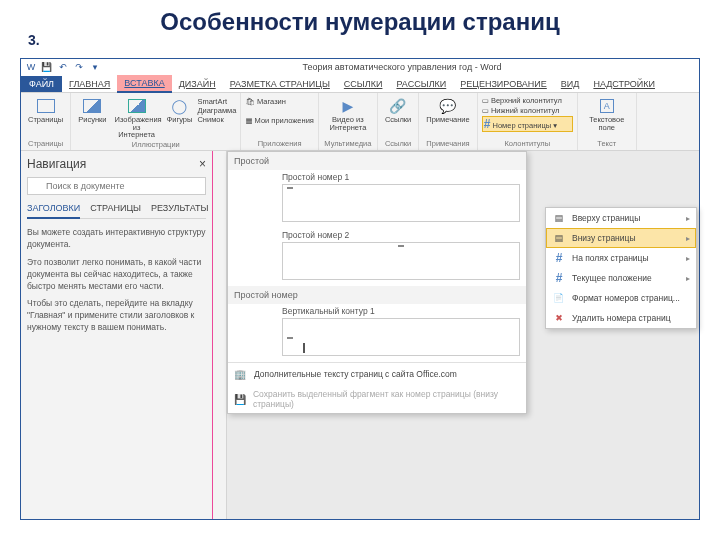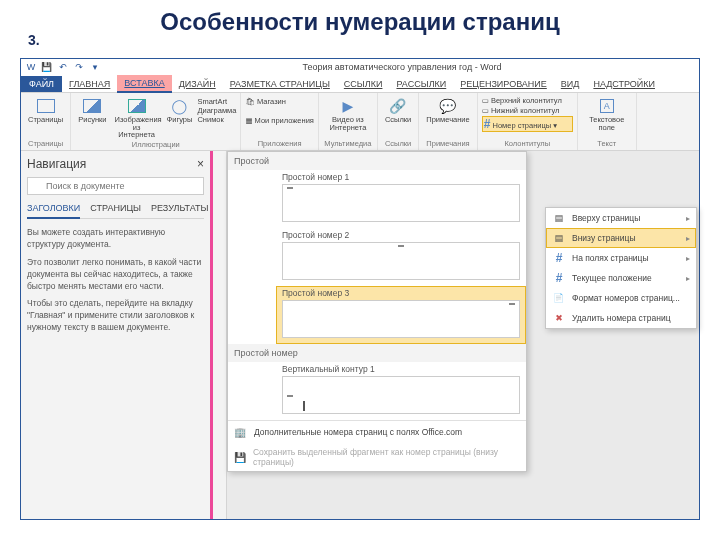--- a/index.html
+++ b/index.html
@@ -17,21 +17,21 @@
   .rtab { padding: 3px 7px; color: #444; cursor: pointer; text-decoration: underline; }
   .rtab.active { color: #2a579a; border-bottom: 2px solid #2a579a; background: #fca5a5; margin-bottom: -1px; }
   .ribbon { height: 58px; background: #f3f3f3; border-bottom: 1px solid #d4d4d4; display: flex; position: relative; }
   .rgroup { border-right: 1px solid #e0e0e0; padding: 2px 4px; display: flex; flex-direction: column; justify-content: space-between; }
   .rgroup-btns { display: flex; gap: 2px; }
   .rbtn { display: flex; flex-direction: column; align-items: center; padding: 1px 3px; cursor: pointer; }
   .rbtn-icon { width: 20px; height: 20px; display: flex; align-items: center; justify-content: center; }
   .rbtn-label { font-size: 7.5px; color: #444; text-align: center; line-height: 1; max-width: 44px; }
   .rgroup-title { font-size: 7.5px; color: #777; text-align: center; }
   .body-area { position: absolute; top: 92px; left: 0; right: 0; bottom: 0; display: flex; }
-  .nav-pane { width: 192px; background: #f3f3f3; border-right: 3px solid #ec4899; padding: 6px; }
+  .nav-pane { width: 192px; background: #f3f3f3; border-right: 1px solid #ec4899; padding: 6px; }
   .nav-title { font-size: 12px; color: #444; margin-bottom: 6px; display: flex; justify-content: space-between; }
   .nav-search { width: 100%; height: 18px; border: 1px solid #ccc; background: #fff; font-size: 9px; padding: 0 4px 0 18px; margin-bottom: 8px; position: relative; }
   .nav-search-wrap { position: relative; }
   .nav-search-icon { position: absolute; left: 4px; top: 3px; font-size: 10px; color: #888; }
   .nav-tabs { display: flex; gap: 10px; font-size: 9px; color: #444; border-bottom: 1px solid #d4d4d4; margin-bottom: 8px; }
   .nav-tab { padding-bottom: 4px; cursor: pointer; }
   .nav-tab.active { color: #2a579a; border-bottom: 2px solid #2a579a; margin-bottom: -1px; }
   .nav-body { font-size: 8.5px; color: #555; line-height: 1.4; }
   .nav-body p { margin-bottom: 6px; }
   .ruler-area { width: 14px; background: #f3f3f3; border-right: 1px solid #d4d4d4; }
@@ -202,58 +202,52 @@
           <input class="nav-search" placeholder="Поиск в документе" style="">
         </div>
         <div class="nav-tabs">
           <div class="nav-tab active">ЗАГОЛОВКИ</div>
           <div class="nav-tab">СТРАНИЦЫ</div>
           <div class="nav-tab">РЕЗУЛЬТАТЫ</div>
         </div>
         <div class="nav-body">
           <p>Вы можете создать интерактивную структуру документа.</p>
           <p>Это позволит легко понимать, в какой части документа вы сейчас находитесь, а также быстро менять местами его части.</p>
-          <p>Чтобы это сделать, перейдите на вкладку "Главная" и примените стили заголовков к нужному тексту в вашем документе.</p>
+          <p>Чтобы это сделать, перейдите на вкладку "Главная" и примените стили заголовков к нужному тексту в вашем понимать.</p>
         </div>
       </div>
       <div class="ruler-area"></div>
       <div class="doc-area">
 
         <div class="gallery">
           <div class="gallery-section-hdr">Простой</div>
           <div class="gallery-item">
             <div class="gallery-item-label">Простой номер 1</div>
             <div class="preview-box">
                 <div class="pgnum-left"></div>
               </div>
           </div>
           <div class="gallery-item">
             <div class="gallery-item-label">Простой номер 2</div>
             <div class="preview-box">
                 <div class="pgnum-center"></div>
               </div>
           </div>
-          <div class="gallery-item sel">
-            <div class="gallery-item-label">Простой номер 3</div>
-            <div class="preview-box">
-                <div class="pgnum-right"></div>
-              </div>
-          </div>
           <div class="gallery-section-hdr">Простой номер</div>
           <div class="gallery-item">
             <div class="gallery-item-label">Вертикальный контур 1</div>
             <div class="preview-box">
                 <div class="pgnum-mid"></div>
                 <div class="vbar"></div>
               </div>
           </div>
           <div class="gallery-footer">
             <div class="gallery-footer-item">
               <span class="gf-icon">🏢</span>
-              <span>Дополнительные номера страниц с полях Office.com</span>
+              <span>Дополнительные тексту страниц с сайта Office.com</span>
             </div>
             <div class="gallery-footer-item disabled">
               <span class="gf-icon">💾</span>
               <span>Сохранить выделенный фрагмент как номер страницы (внизу страницы)</span>
             </div>
           </div>
         </div>
       </div>
     </div>
 

